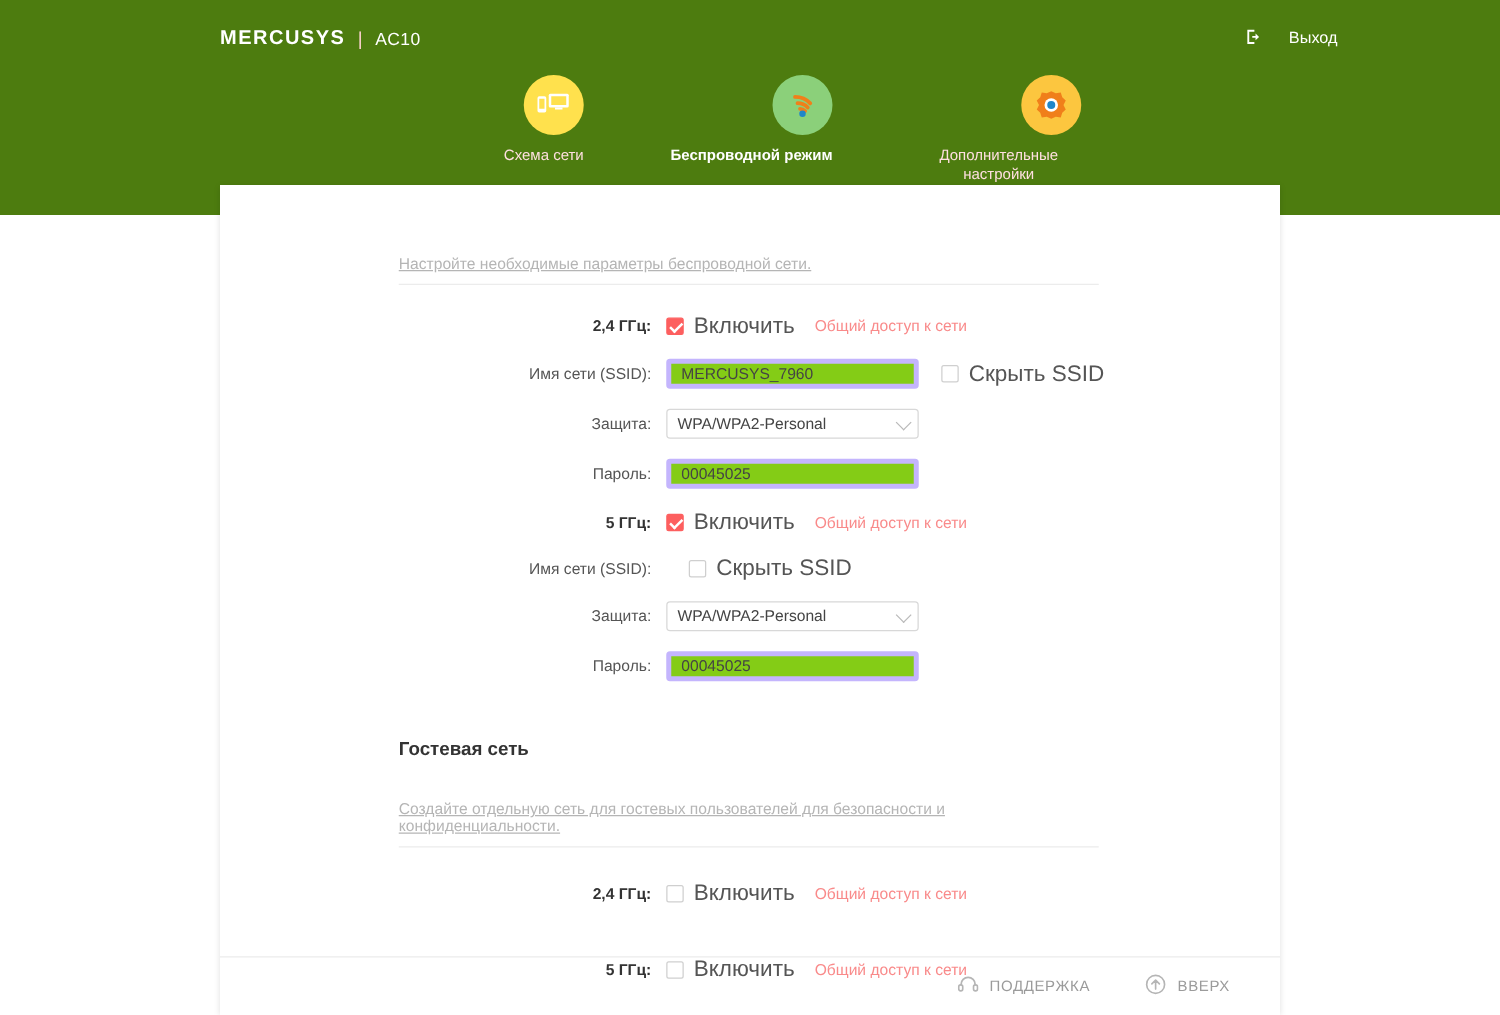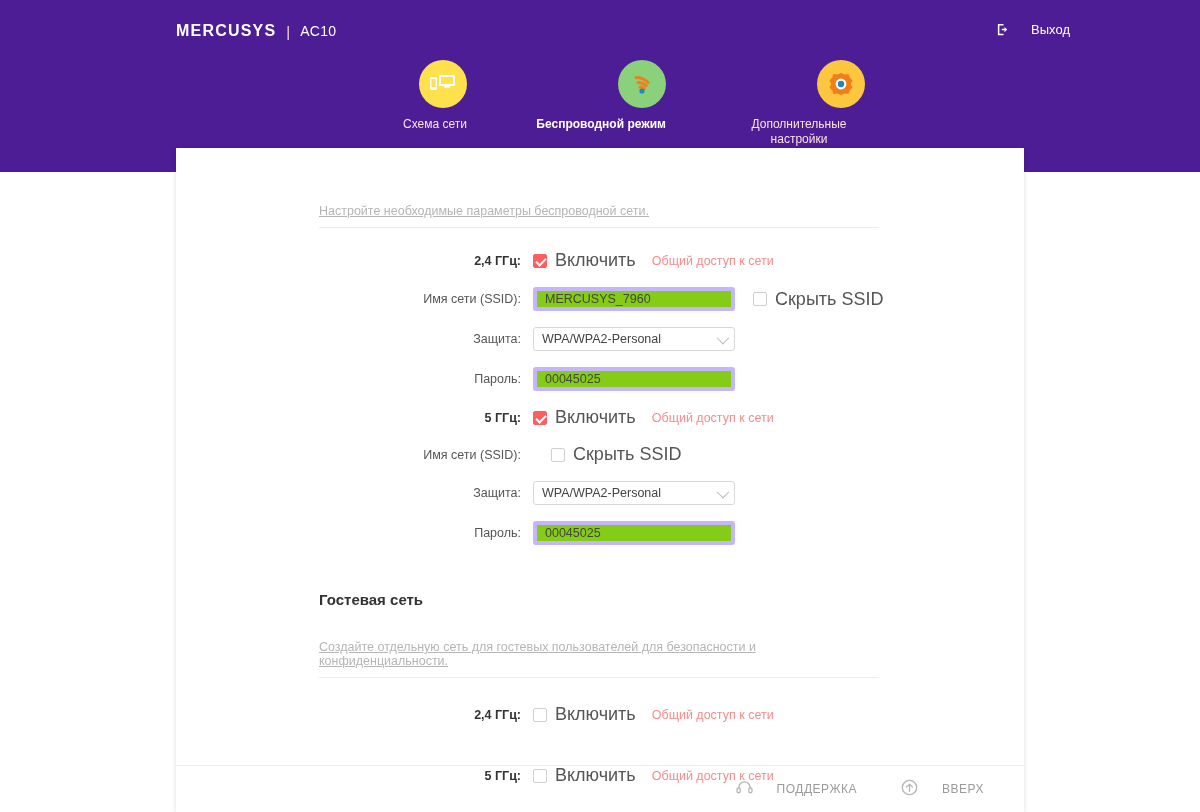--- a/index.html
+++ b/index.html
@@ -7,21 +7,21 @@
     width: 1200px; height: 812px;
     font-family: "Liberation Sans", sans-serif;
     background: #ffffff;
     overflow: hidden;
   }
   .page { position: relative; width: 1200px; height: 812px; background: #fff; }
 
   
   .header {
     position: absolute; left: 0; top: 0; width: 1200px; height: 172px;
-    background: #4c1d95;
+    background: #4d7c0f;
   }
   .brand {
     position: absolute; left: 176px; top: 22px;
     display: flex; align-items: center; gap: 10px;
     color: #ffffff;
   }
   .brand-name {
     font-size: 16px; font-weight: bold; letter-spacing: 1.2px;
     color: #ffffff;
   }
@@ -123,21 +123,21 @@
   .guest-sub { width: 560px; }
 
   
   .card-footer {
     position: absolute; left: 0; bottom: 0; width: 848px; height: 47px;
     border-top: 1px solid #ececec;
     display: flex; align-items: center; justify-content: flex-end;
     padding-right: 40px; gap: 44px;
   }
   .foot-btn {
-    display: flex; align-items: center; gap: 24px;
+    display: flex; align-items: center; gap: 9px;
     font-size: 12px; color: #9b9b9b; letter-spacing: .5px; cursor: pointer;
   }
 </style>
 </head>
 <body>
 
 <div class="page">
 
   <div class="header">
 

